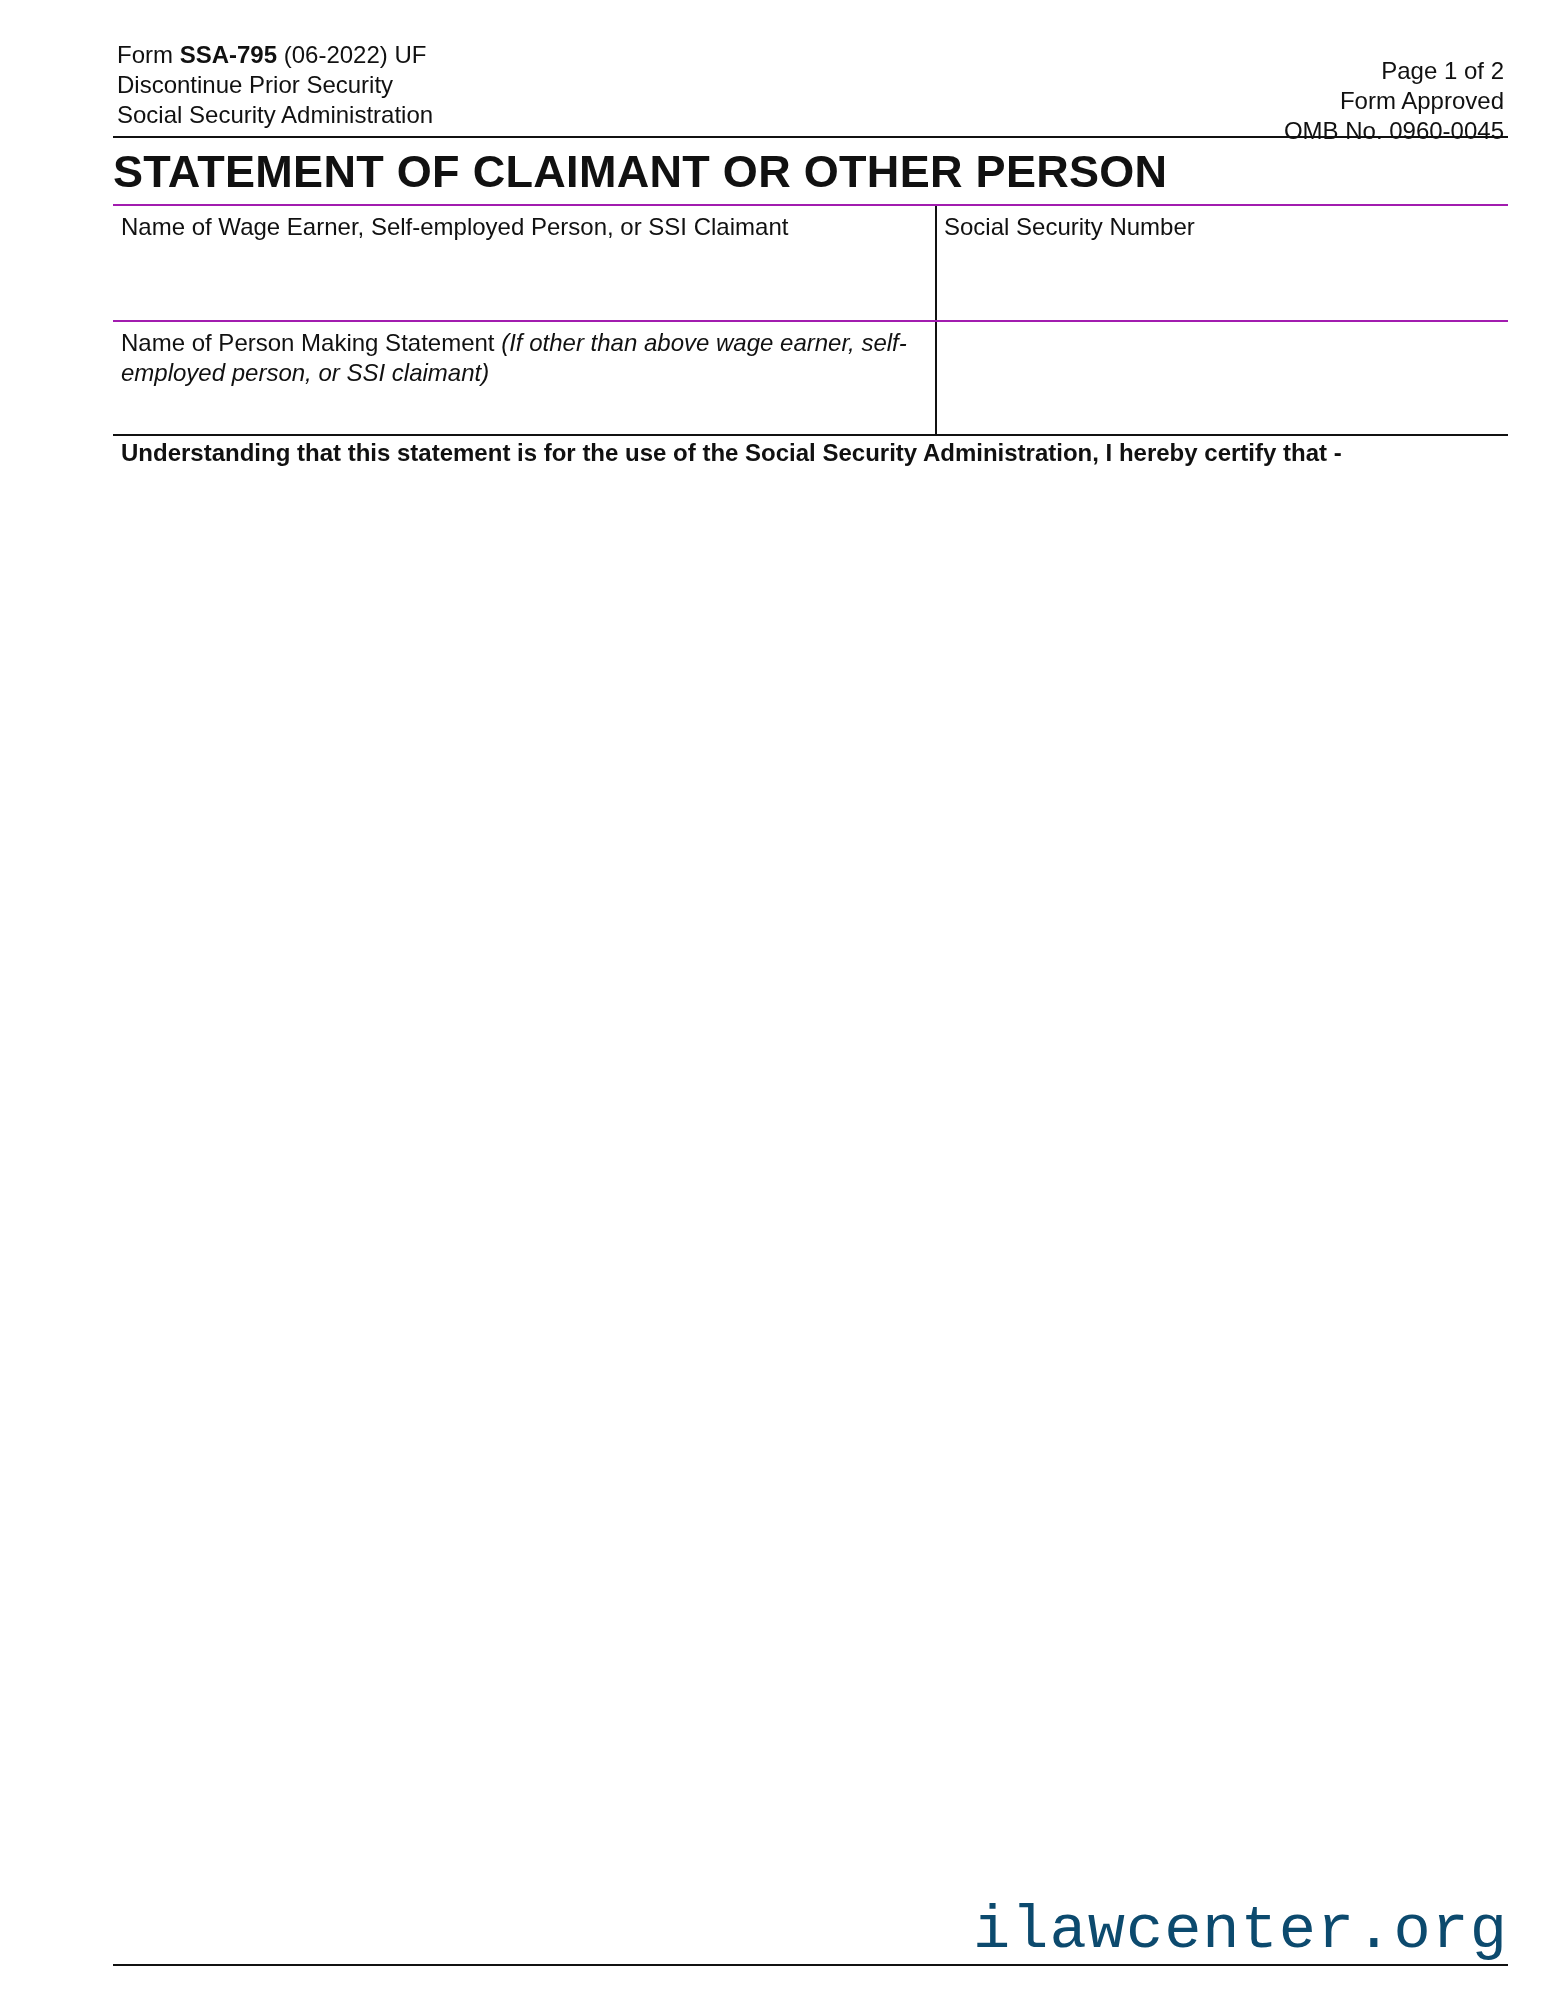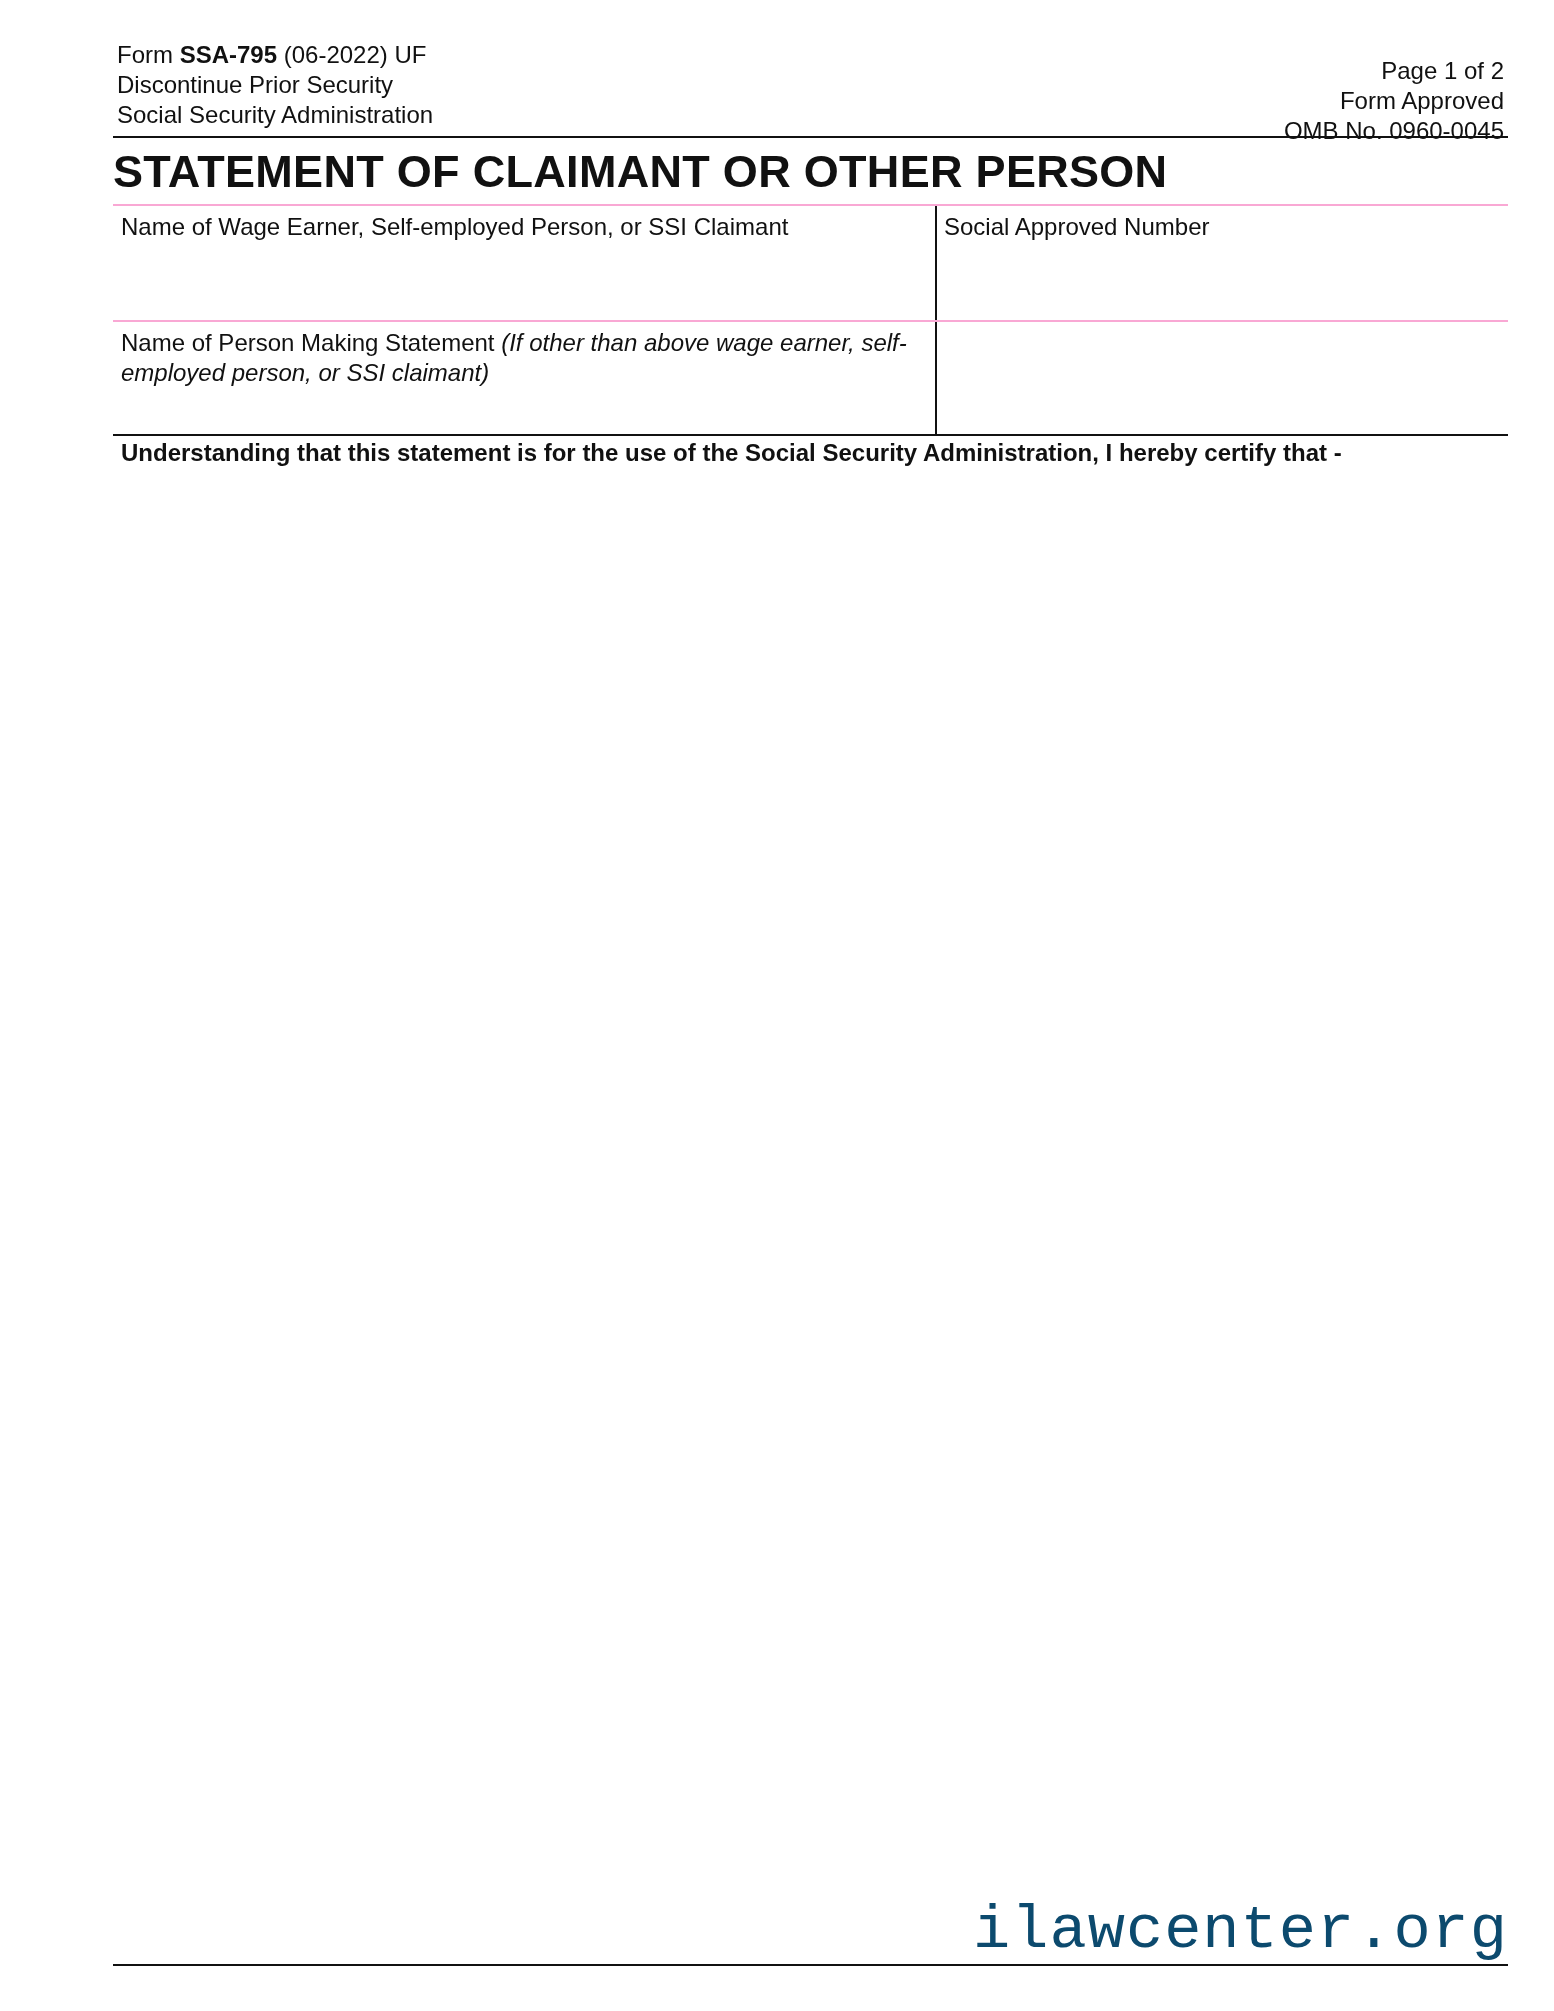--- a/index.html
+++ b/index.html
@@ -17,21 +17,21 @@
   .rule { position: absolute; left: 0; width: 1395px; background: #111; }
   .rule-top { top: 136px; height: 2px; }
 
   .title {
     position: absolute; left: 0; width: 1395px; top: 143px;
     font-weight: bold; font-size: 45px; line-height: 58px;
     letter-spacing: 0.3px;
   }
 
   .grid { position: absolute; left: 0; top: 204px; width: 1395px; }
-  .row { position: relative; width: 1395px; border-top: 2px solid #f9a8d4; box-sizing: border-box; }
+  .row { position: relative; width: 1395px; border-top: 2px solid #a21caf; box-sizing: border-box; }
   .row1 { height: 116px; }
   .row2 { height: 114px; }
   .row-end { border-top: 2px solid #111; width: 1395px; height: 0; }
   .cell { position: absolute; top: 0; bottom: 0; box-sizing: border-box; padding: 6px 8px 0 8px; font-size: 24px; line-height: 30px; }
   .cell-left { left: 0; width: 824px; border-right: 2px solid #111; }
   .cell-right { left: 824px; right: 0; padding-left: 7px; }
   .it { font-style: italic; }
 
   .certify {
     position: absolute; left: 8px; top: 438px; font-size: 24px; line-height: 30px;
@@ -68,21 +68,21 @@
 
   <div class="title">STATEMENT OF CLAIMANT OR OTHER PERSON</div>
 
   <div class="grid">
     <div class="row row1">
       <div class="cell cell-left">
         <div>Name of Wage Earner, Self-employed Person, or SSI Claimant</div>
         <div></div>
       </div>
       <div class="cell cell-right">
-        <div>Social Approved Number</div>
+        <div>Social Security Number</div>
         <div></div>
       </div>
     </div>
     <div class="row row2">
       <div class="cell cell-left">
         <div><span>Name of Person Making Statement </span><span class="it">(If other than above wage earner, self-employed person, or SSI claimant)</span></div>
         <div></div>
       </div>
     </div>
     <div class="row-end"></div>

